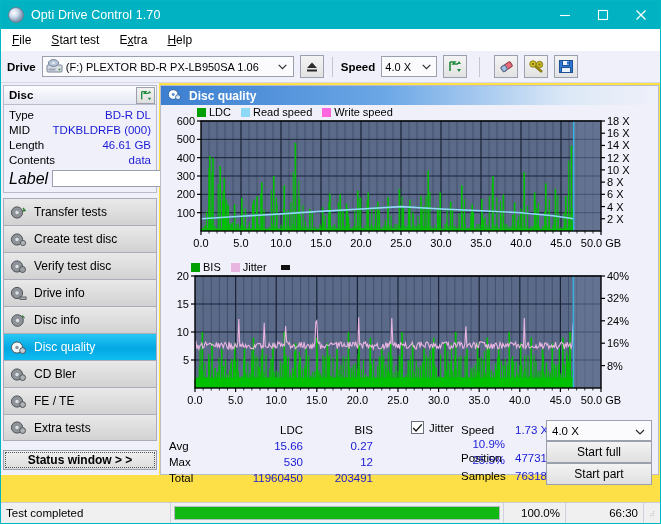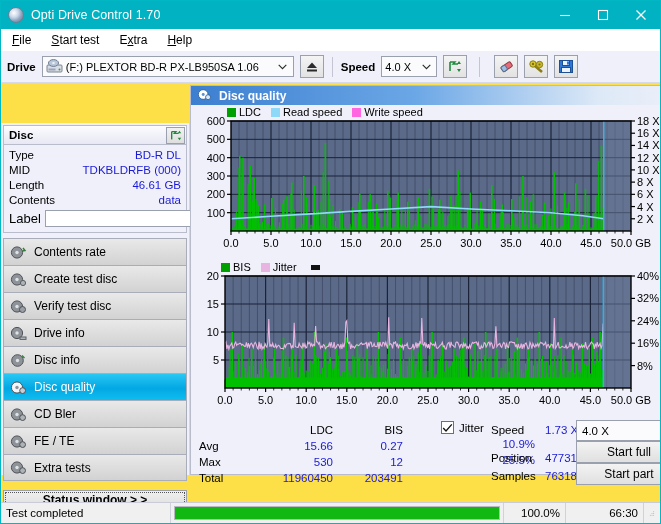--- a/index.html
+++ b/index.html
@@ -101,24 +101,23 @@
     width: 24px; height: 23px;
     background: linear-gradient(#f4f4f4,#e2e2e2);
     border: 1px solid #9aa0ae;
     display: flex; align-items: center; justify-content: center;
   }
   .sep-v { width: 1px; height: 20px; background: #c3c6d2; margin: 0 2px; }
 
   
   .body-wrap { display: flex; height: 392px; }
   .sidebar {
-    width: 188px; flex: none;
+    width: 158px; flex: none;
     background: #eff0fa;
     padding: 0 2px;
-    margin-top: 40px;
   }
   .disc-panel {
     margin: 2px 0 0 0;
     border: 1px solid #b9bdcb;
     background: #eff0fa;
   }
   .disc-head {
     display: flex; align-items: center;
     height: 19px;
     background: linear-gradient(#fdfdff,#e6e8f3);
@@ -137,21 +136,21 @@
   .disc-row {
     display: flex; justify-content: space-between;
     font-size: 11.5px; line-height: 15px;
   }
   .disc-row .k { color: #000; }
   .disc-row .v { color: #1a1ad6; }
   .label-row {
     display: flex; align-items: center; gap: 4px;
     margin-top: 1px;
   }
-  .label-row .k { font-size: 13px; }
+  .label-row .k { font-size: 16px; font-style: italic; }
   .label-input {
     flex: 1; height: 17px;
     border: 1px solid #9aa0ae;
     background: #fff;
     font-size: 11px;
     padding: 0 3px;
     font-family: "Liberation Sans", sans-serif;
   }
   .label-btn {
     width: 20px; height: 19px;
@@ -440,21 +439,21 @@
 
       <div class="nav">
         <div class="nav-item">
           <span class="nav-ico">
             <svg width="17" height="15" viewBox="0 0 17 15">
                 <circle cx="7" cy="7.5" r="5.6" fill="#8e9399" stroke="#4e5257"></circle>
                 <circle cx="7" cy="7.5" r="1.7" fill="#dfe2e5"></circle>
                 <path d="M13 3 L15 5.5 L12.5 6" stroke="#2f7d34" stroke-width="1.4" fill="none"></path>
               </svg>
           </span>
-          <span>Contents rate</span>
+          <span>Transfer tests</span>
         </div>
         <div class="nav-item">
           <span class="nav-ico">
             <svg width="17" height="15" viewBox="0 0 17 15">
                 <circle cx="7" cy="7.5" r="5.6" fill="#8e9399" stroke="#4e5257"></circle>
                 <circle cx="7" cy="7.5" r="1.7" fill="#dfe2e5"></circle>
                 <circle cx="13" cy="11" r="2.6" fill="#aeb3b8" stroke="#5b6065"></circle>
               </svg>
           </span>
           <span>Create test disc</span>

